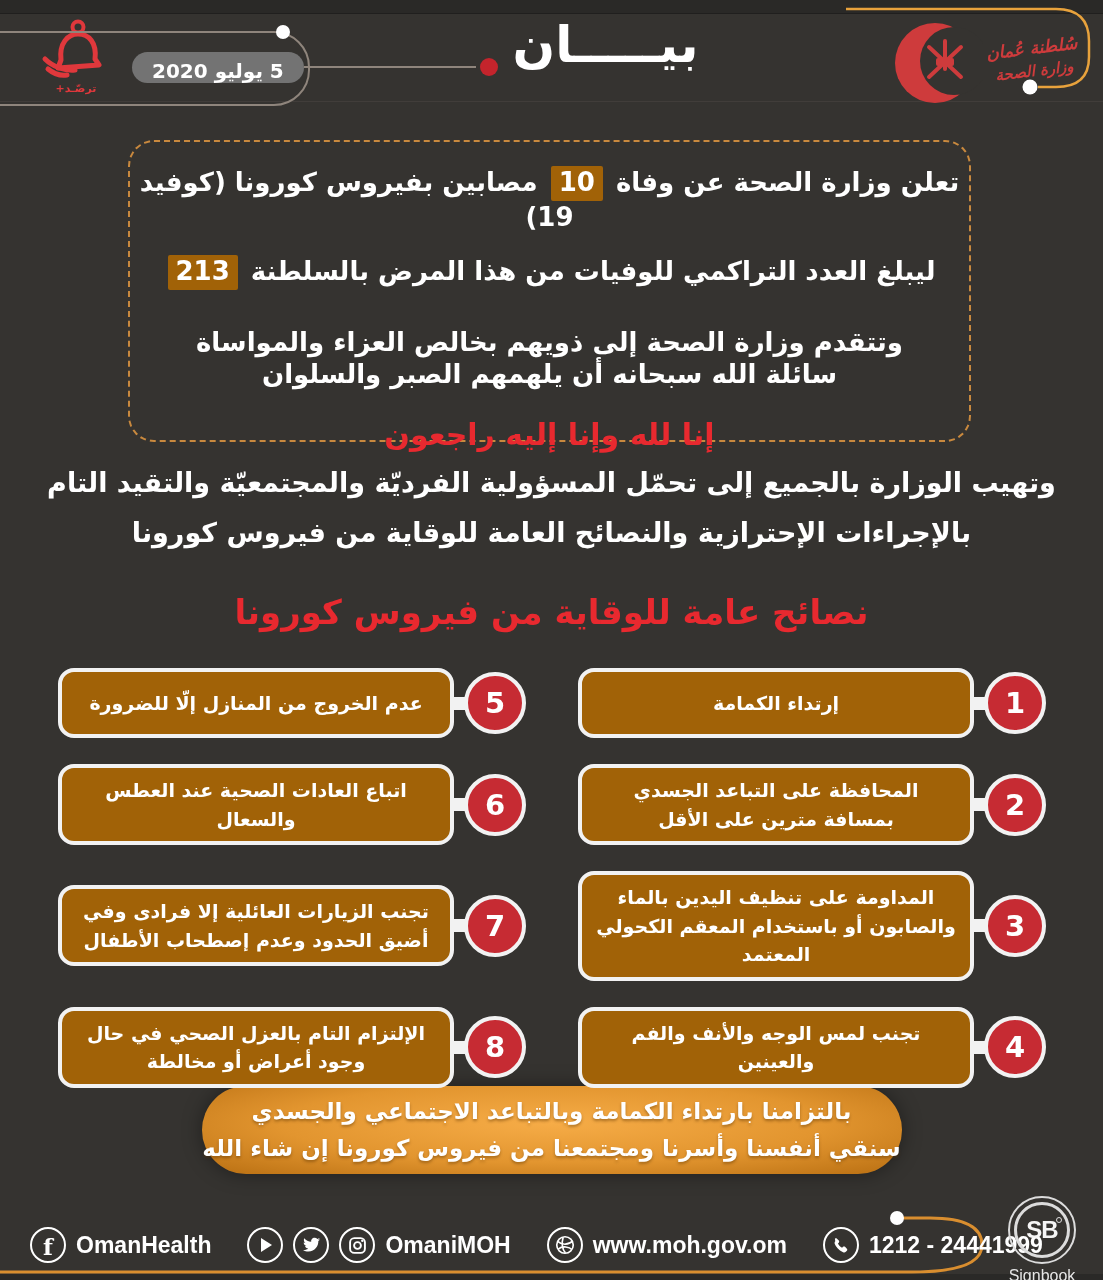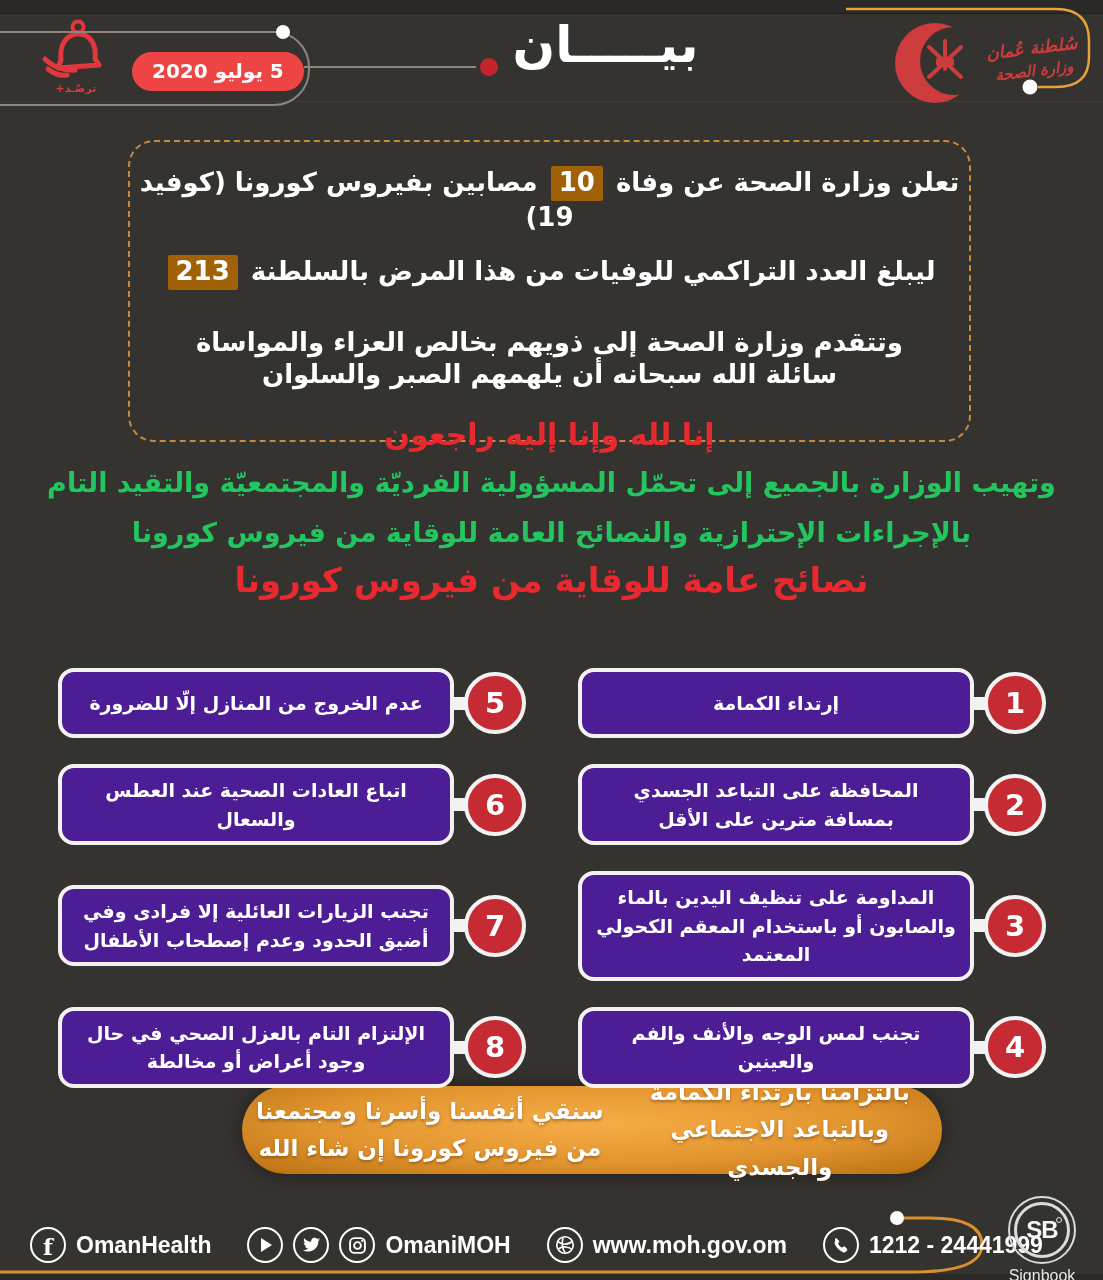--- a/index.html
+++ b/index.html
@@ -8,21 +8,21 @@
     background:#353330; overflow:hidden;
     font-family:"DejaVu Sans", sans-serif; color:#fff;
   }
   
   .top-strip { position:absolute; top:0; left:0; width:100%; height:13px; background:#2A2927; border-bottom:1px solid #201f1e; }
   .header-sep { position:absolute; top:101px; left:0; width:100%; height:1px; background:#4A4643; opacity:.55; }
   .tarassud { position:absolute; left:28px; top:18px; width:96px; text-align:center; }
   .tarassud-label { color:#E0383C; font-weight:bold; font-size:11px; direction:rtl; margin-top:-2px; }
   .date-outline { position:absolute; left:-42px; top:31px; width:348px; height:71px; border:2px solid #8F857C; border-radius:36px; }
   .hdr-white-dot { position:absolute; left:276px; top:25px; width:14px; height:14px; background:#fff; border-radius:50%; }
-  .date-pill { position:absolute; left:132px; top:52px; background:#ef4444; color:#fff; font-weight:bold; font-size:20px; padding:7px 20px 8px; border-radius:22px; direction:rtl; }
+  .date-pill { position:absolute; left:132px; top:52px; background:#737373; color:#fff; font-weight:bold; font-size:20px; padding:7px 20px 0; border-radius:22px; direction:rtl; }
   .connector-line { position:absolute; left:304px; top:66px; width:172px; height:2px; background:#8F857C; }
   .hdr-red-dot { position:absolute; left:480px; top:58px; width:18px; height:18px; background:#C4242C; border-radius:50%; }
   .poster-title { position:absolute; left:498px; top:16px; width:215px; text-align:center; color:#fff; font-weight:bold; font-size:50px; direction:rtl; }
   .moh-emblem { position:absolute; left:891px; top:17px; }
   .moh-callig { position:absolute; left:973px; top:36px; width:120px; text-align:center; color:#CE3B3C; transform:rotate(-7deg); font-weight:bold; font-style:italic; direction:rtl; line-height:1.45; }
   .moh-callig .l1 { font-size:17px; }
   .moh-callig .l2 { font-size:15px; }
   .hook-svg { position:absolute; left:0; top:0; width:1103px; height:120px; pointer-events:none; }
   
   .announcement {
@@ -30,36 +30,36 @@
     border:2px dashed #C9893E; border-radius:26px; box-sizing:border-box;
     direction:rtl; text-align:center; font-weight:bold; padding-top:24px;
   }
   .ann-line { font-size:26px; line-height:1.25; }
   .ann-line2 { margin-top:22px; }
   .ann-line3 { margin-top:36px; }
   .ann-line4 { margin-top:0; }
   .num-badge { background:#a16207; color:#fff; padding:0 8px 2px; border-radius:2px; display:inline-block; margin:0 4px; }
   .istirja { margin-top:26px; color:#E8292F; font-size:30px; font-weight:bold; }
   
-  .appeal { position:absolute; top:458px; left:30px; width:1043px; text-align:center; color:#22c55e; font-weight:bold; font-size:27px; line-height:1.85; direction:rtl; }
-  .tips-heading { position:absolute; top:560px; left:0; width:100%; text-align:center; color:#E8292F; font-weight:bold; font-size:34px; direction:rtl; }
+  .appeal { position:absolute; top:458px; left:30px; width:1043px; text-align:center; color:#ffffff; font-weight:bold; font-size:27px; line-height:1.85; direction:rtl; }
+  .tips-heading { position:absolute; top:592px; left:0; width:100%; text-align:center; color:#E8292F; font-weight:bold; font-size:34px; direction:rtl; }
   
   .tips { position:absolute; top:668px; left:58px; width:988px; display:grid; grid-template-columns:1fr 1fr; column-gap:52px; row-gap:26px; direction:rtl; }
   .tip { display:flex; align-items:center; }
   .tip-num { flex:0 0 auto; width:54px; height:54px; border-radius:50%; background:#C62B33; border:4px solid #F2F2F2; color:#fff; font-weight:bold; font-size:29px; display:flex; align-items:center; justify-content:center; z-index:2; box-sizing:content-box; }
   .tip-connector { flex:0 0 auto; width:18px; height:13px; background:#F2F2F2; margin:0 -4px; z-index:1; }
-  .tip-pill { flex:1 1 auto; min-height:46px; background:#4c1d95; border:4px solid #F2F2F2; border-radius:16px; color:#fff; font-weight:bold; font-size:19px; line-height:1.5; display:flex; align-items:center; justify-content:center; text-align:center; padding:8px 14px; z-index:2; }
+  .tip-pill { flex:1 1 auto; min-height:46px; background:#a16207; border:4px solid #F2F2F2; border-radius:16px; color:#fff; font-weight:bold; font-size:19px; line-height:1.5; display:flex; align-items:center; justify-content:center; text-align:center; padding:8px 14px; z-index:2; }
   
   .banner {
     position:absolute; top:1086px; left:50%; transform:translateX(-50%);
     width:700px; height:88px; border-radius:44px;
     background:radial-gradient(ellipse at 50% 42%, #F6AC47 0%, #E2952F 55%, #B96F12 100%);
-    display:flex; flex-direction:row; align-items:center; justify-content:center;
+    display:flex; flex-direction:column; align-items:center; justify-content:center;
     color:#fff; font-weight:bold; font-size:23px; line-height:1.62; direction:rtl; text-align:center;
-    box-shadow:0 0 20px rgba(0,0,0,.4); text-shadow:0 2px 3px rgba(90,50,0,.45);margin-left:40px;
+    box-shadow:0 0 20px rgba(0,0,0,.4); text-shadow:0 2px 3px rgba(90,50,0,.45);
   }
   
   .footer-curve { position:absolute; left:0; top:1208px; width:1103px; height:72px; pointer-events:none; }
   .bottom-strip { position:absolute; bottom:0; left:0; width:100%; height:6px; background:#2A2927; }
   .footer-row { position:absolute; top:1227px; left:30px; display:flex; align-items:center; gap:10px; color:#fff; font-family:"Liberation Sans", sans-serif; font-weight:bold; font-size:23px; white-space:nowrap; }
   .icon-circle { width:36px; height:36px; border:2.5px solid #fff; border-radius:50%; display:flex; align-items:center; justify-content:center; box-sizing:border-box; flex:0 0 auto; }
   .fb-glyph { font-family:"DejaVu Serif", serif; font-weight:bold; font-size:23px; line-height:1; margin-top:3px; }
   .yt-tri { width:0; height:0; border-left:11px solid #fff; border-top:7px solid transparent; border-bottom:7px solid transparent; margin-left:3px; }
   .grp-gap { width:16px; flex:0 0 auto; }
   .signbook { position:absolute; left:1000px; top:1196px; width:84px; text-align:center; color:#E6E6E6; font-family:"Liberation Sans", sans-serif; }

